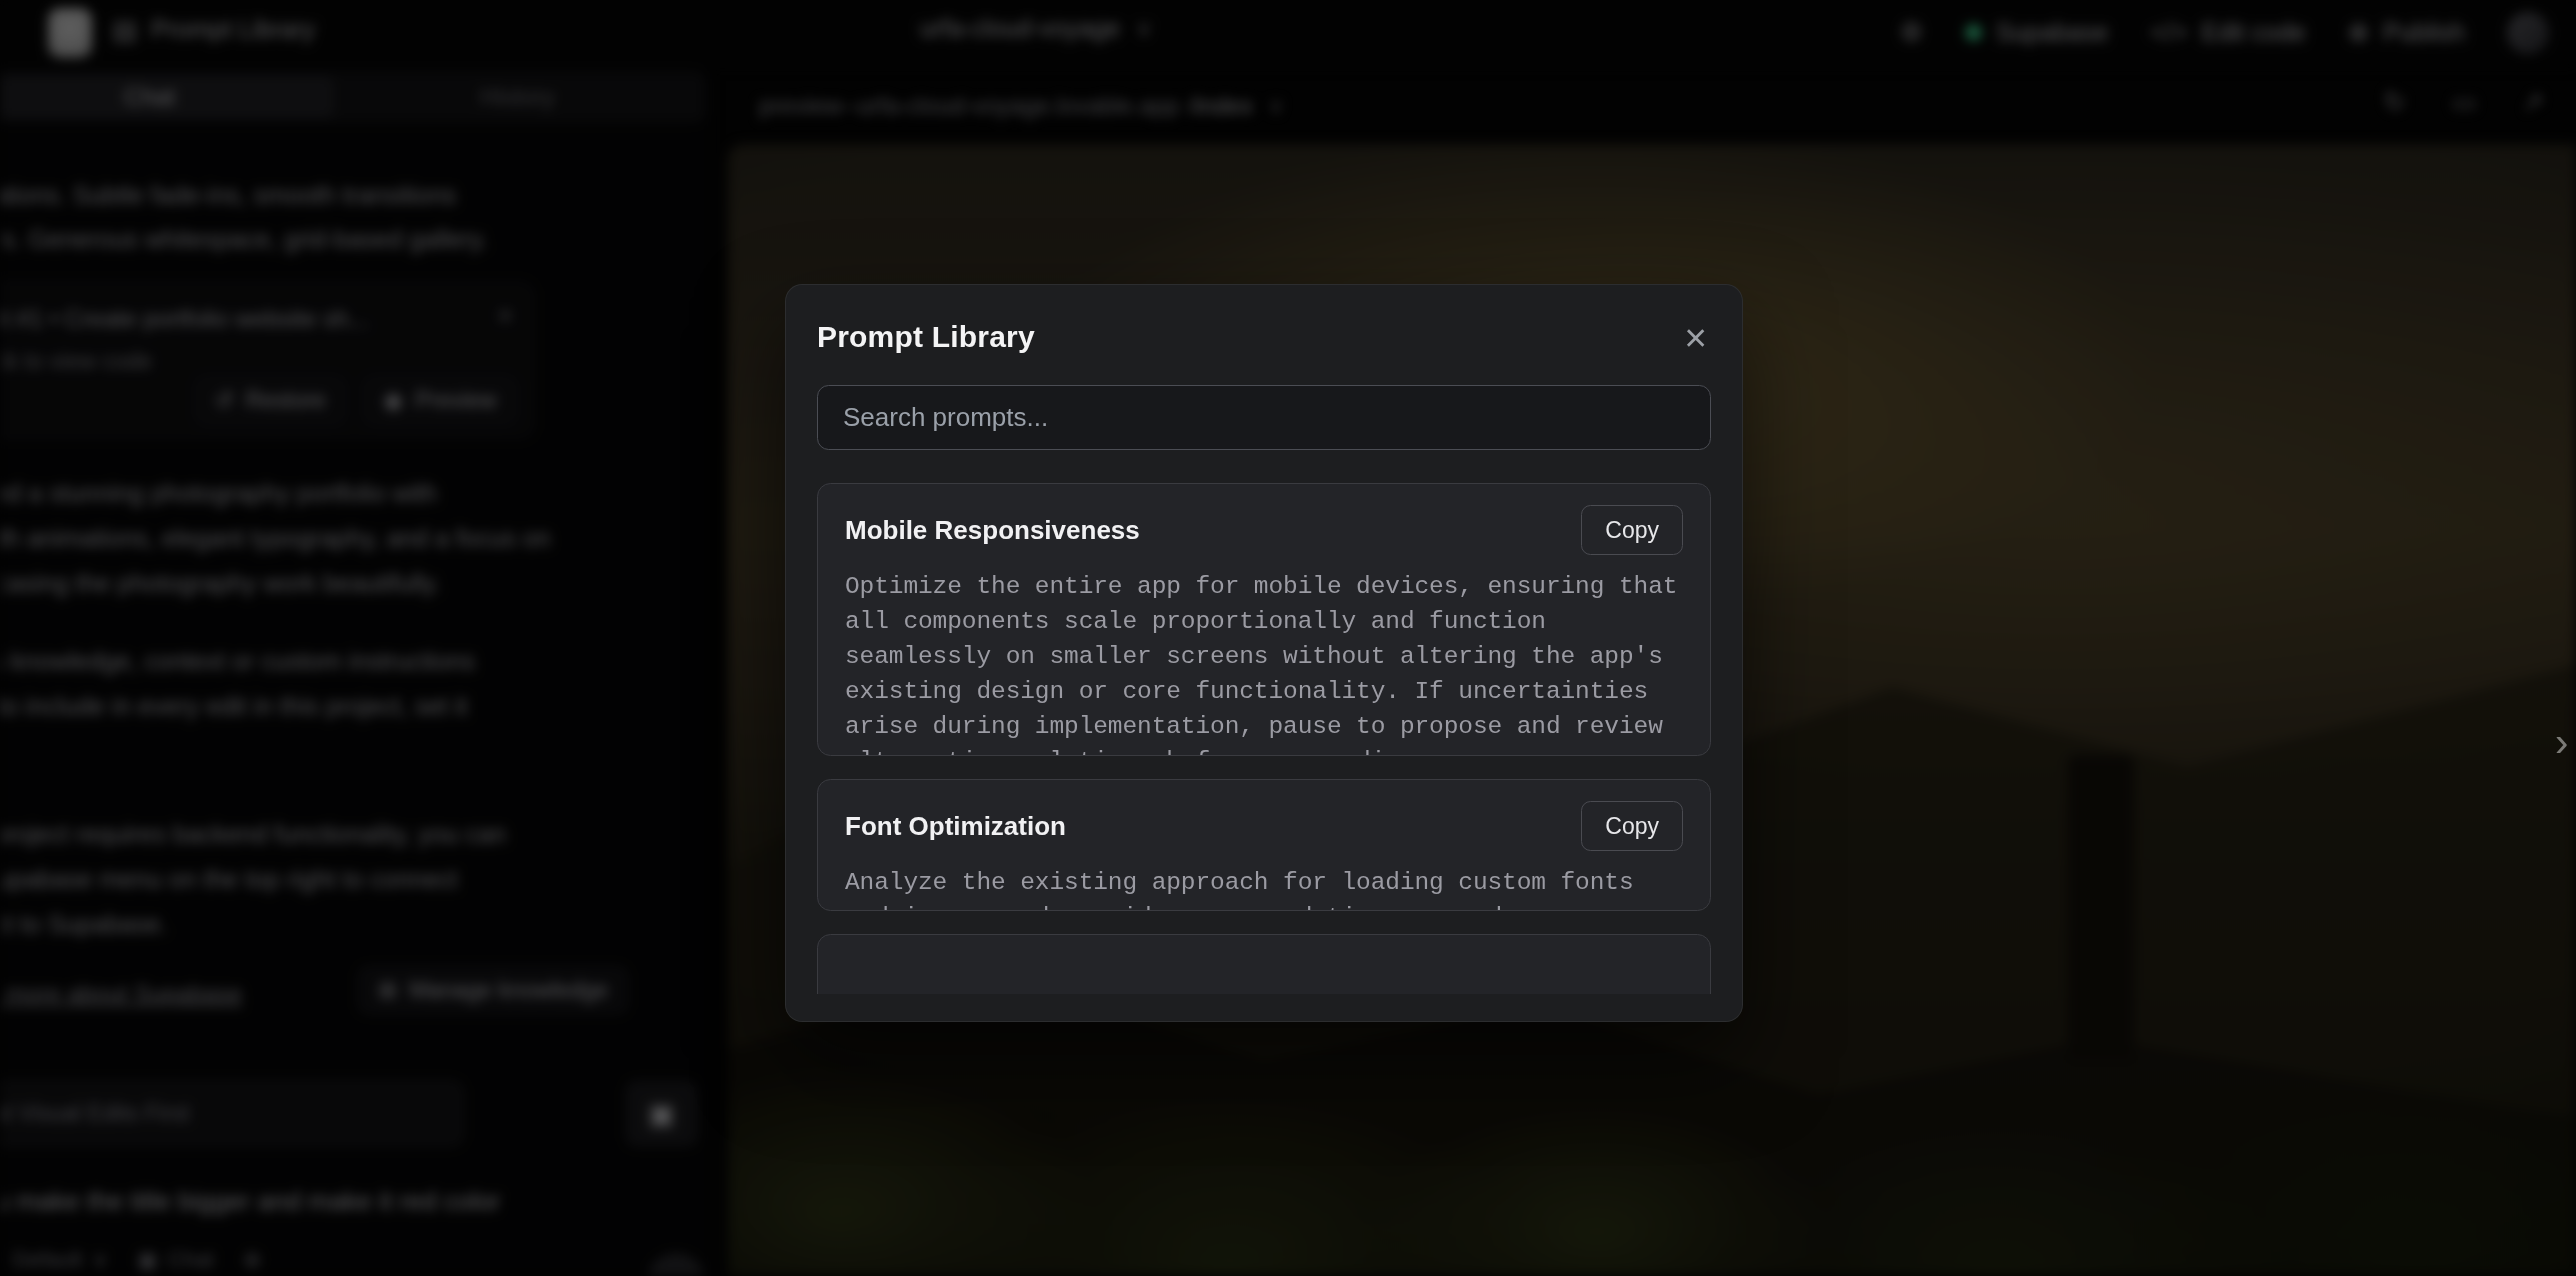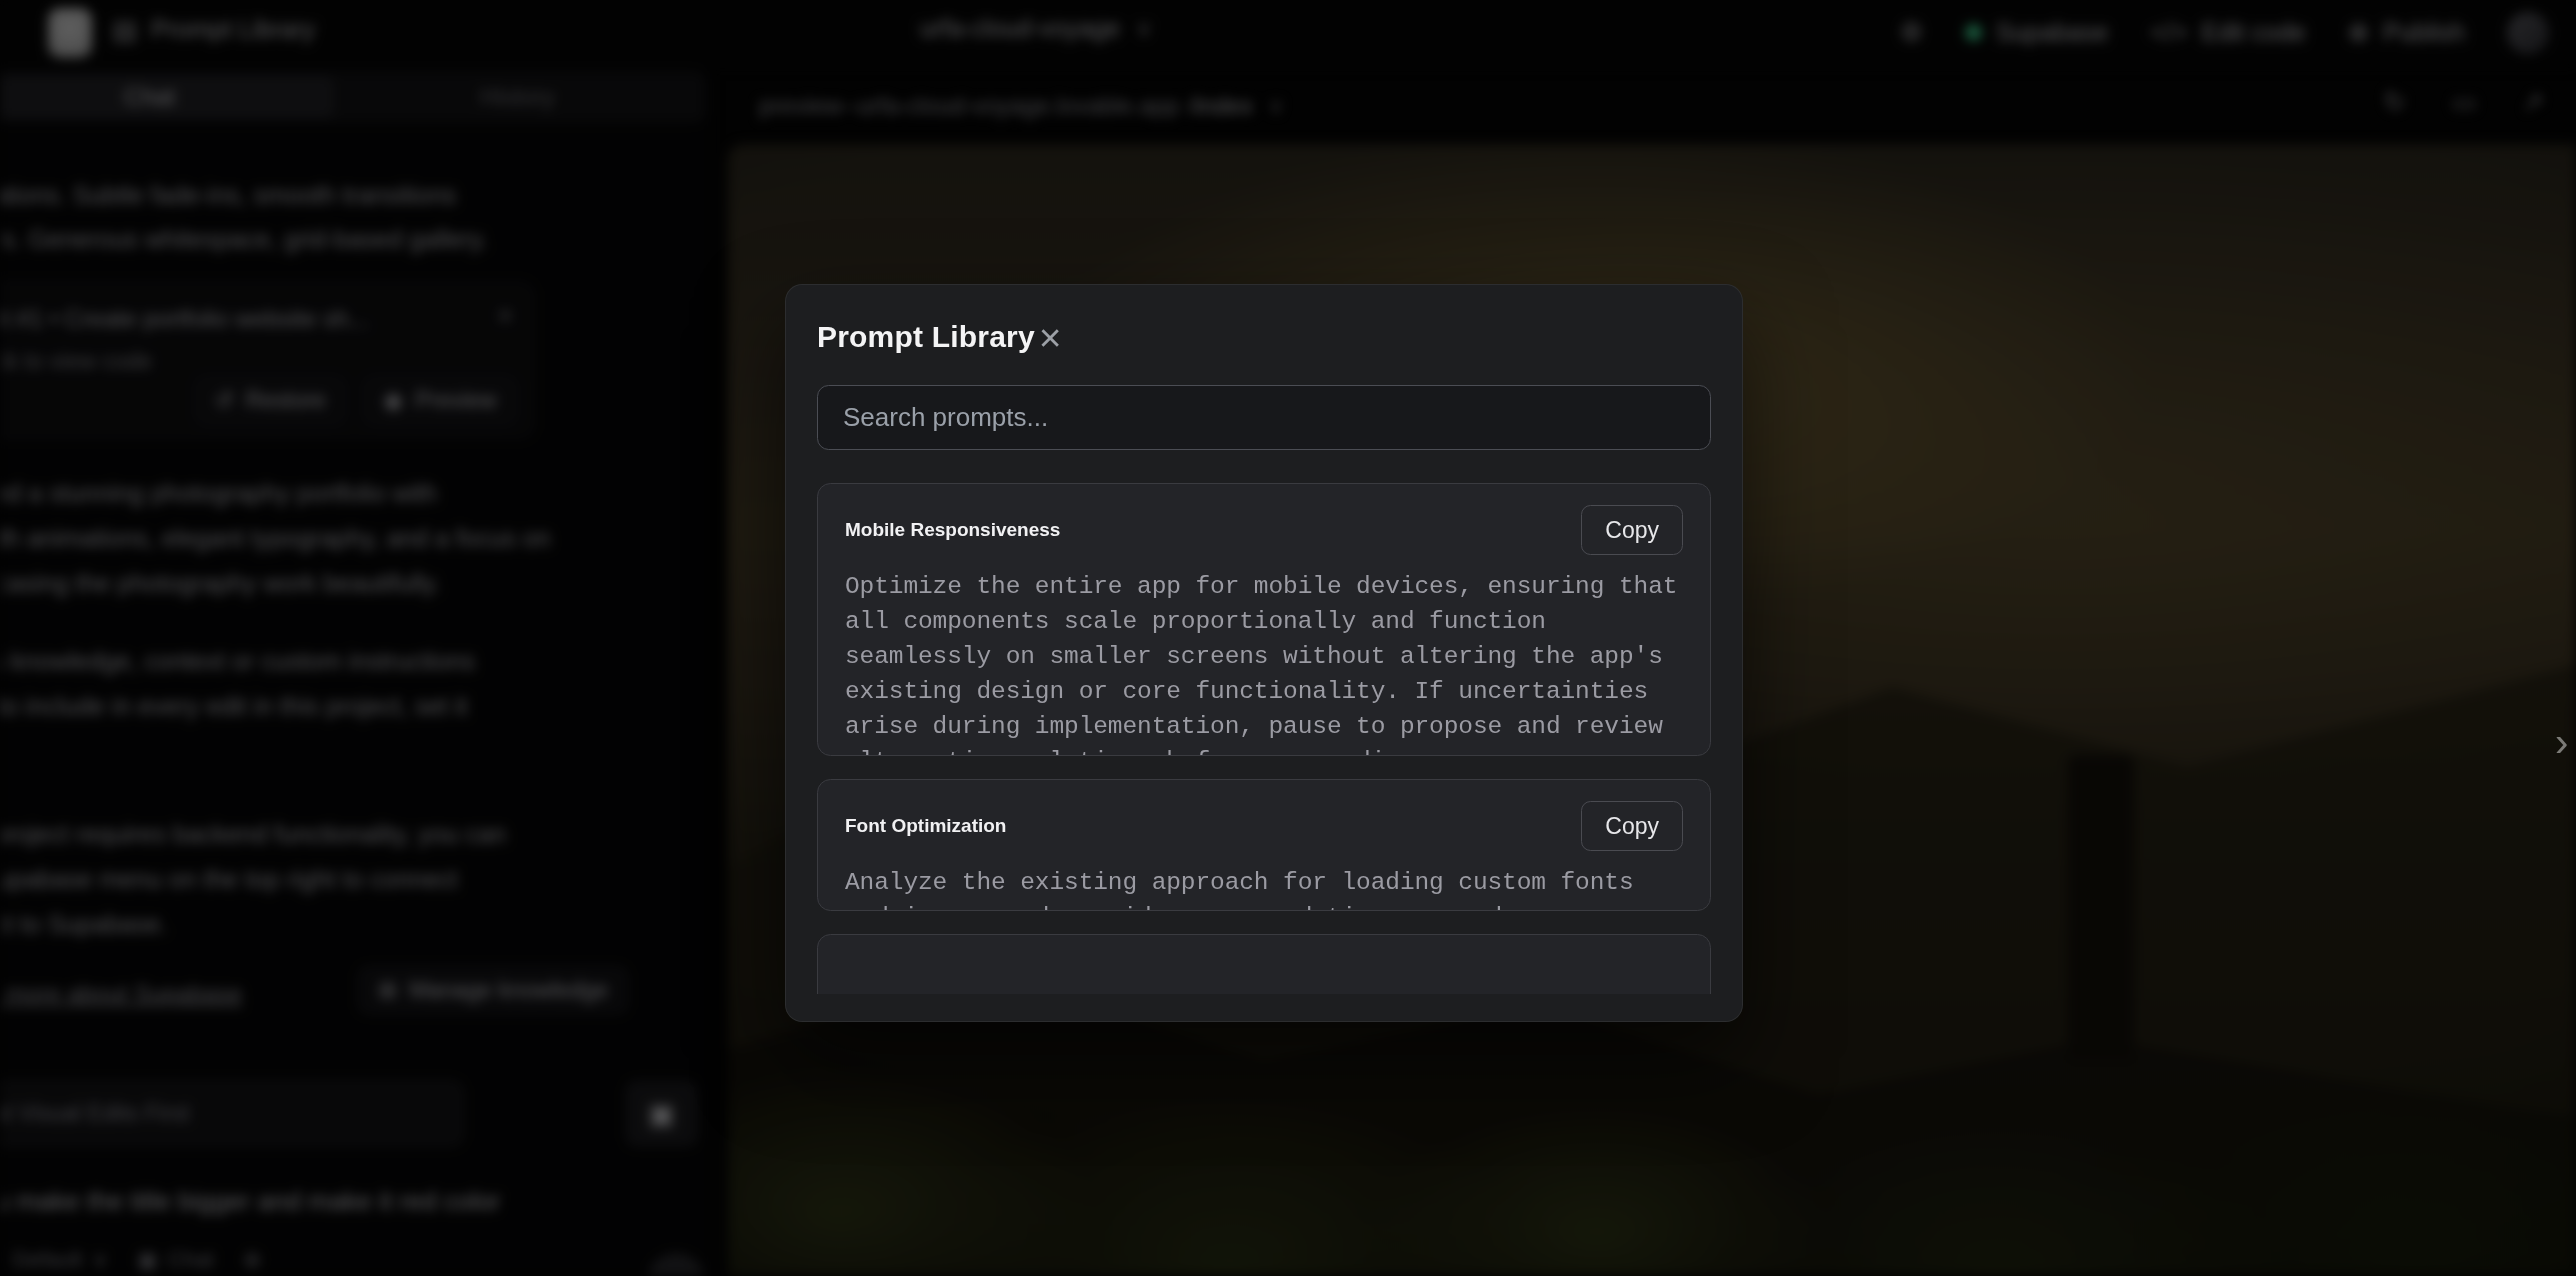--- a/index.html
+++ b/index.html
@@ -74,30 +74,30 @@
       radial-gradient(22% 44% at 69% 100%, #262c12, rgba(38,44,18,0) 70%),
       radial-gradient(28% 52% at 92% 96%, #1f250f, rgba(31,37,15,0) 70%);}
   .tower{position:absolute;left:72.5%;top:54%;width:3.6%;height:27%;background:#14110b;border-radius:7.7px;}
   .vignette{position:absolute;inset:0;background:radial-gradient(120% 90% at 50% 40%, rgba(0,0,0,0) 55%, rgba(0,0,0,0.5) 100%);}
   .edge-handle{position:absolute;right:7.7px;top:720px;color:rgba(255,255,255,0.45);font-size:40px;z-index:6;}
 
   
   .modal{position:absolute;left:785px;top:284px;width:958px;height:738px;background:#1d1e20;
          border:1px solid rgba(255,255,255,0.07);border-radius:17.3px;z-index:10;
          box-shadow:0 39px 87px rgba(0,0,0,0.6);padding:31px;}
-  .m-head{display:flex;align-items:center;height:42px;}
+  .m-head{display:flex;align-items:center;justify-content:space-between;height:42px;}
   .m-title{color:#f4f4f5;font-size:30px;font-weight:600;letter-spacing:0.2px;}
   .m-close{color:#9ca0a6;font-size:39px;line-height:29px;cursor:pointer;background:none;border:none;padding:0 3.9px;}
   .m-search{margin-top:27px;width:100%;height:65px;background:#17181b;border:1.4px solid #4b4d54;border-radius:11.6px;
             padding:0 25px;font-size:26px;color:#e6e6ea;outline:none;}
   .m-search::placeholder{color:#9aa0a9;}
   .cards{margin-top:33px;height:511px;overflow:hidden;display:flex;flex-direction:column;gap:23px;}
   .pcard{background:#232428;border:1px solid #3a3b40;border-radius:13.5px;padding:21px 27px;overflow:hidden;flex:none;}
   .pcard .row{display:flex;align-items:center;justify-content:space-between;}
-  .pcard .pt{color:#f1f1f3;font-size:19px;font-weight:600;}
+  .pcard .pt{color:#f1f1f3;font-size:26px;font-weight:600;}
   .copy-btn{background:transparent;border:1px solid #4a4b51;border-radius:9.6px;color:#e7e7ea;
             font-size:23px;padding:10.6px 23px;cursor:pointer;}
   .pdesc{margin-top:13.5px;color:#9b9ba3;font-size:24.5px;line-height:35px;letter-spacing:-0.1px;font-family:Liberation Mono, monospace;}
 </style>
 </head>
 <body>
 
 <div class="screen">
 
   <div class="bg-app">

